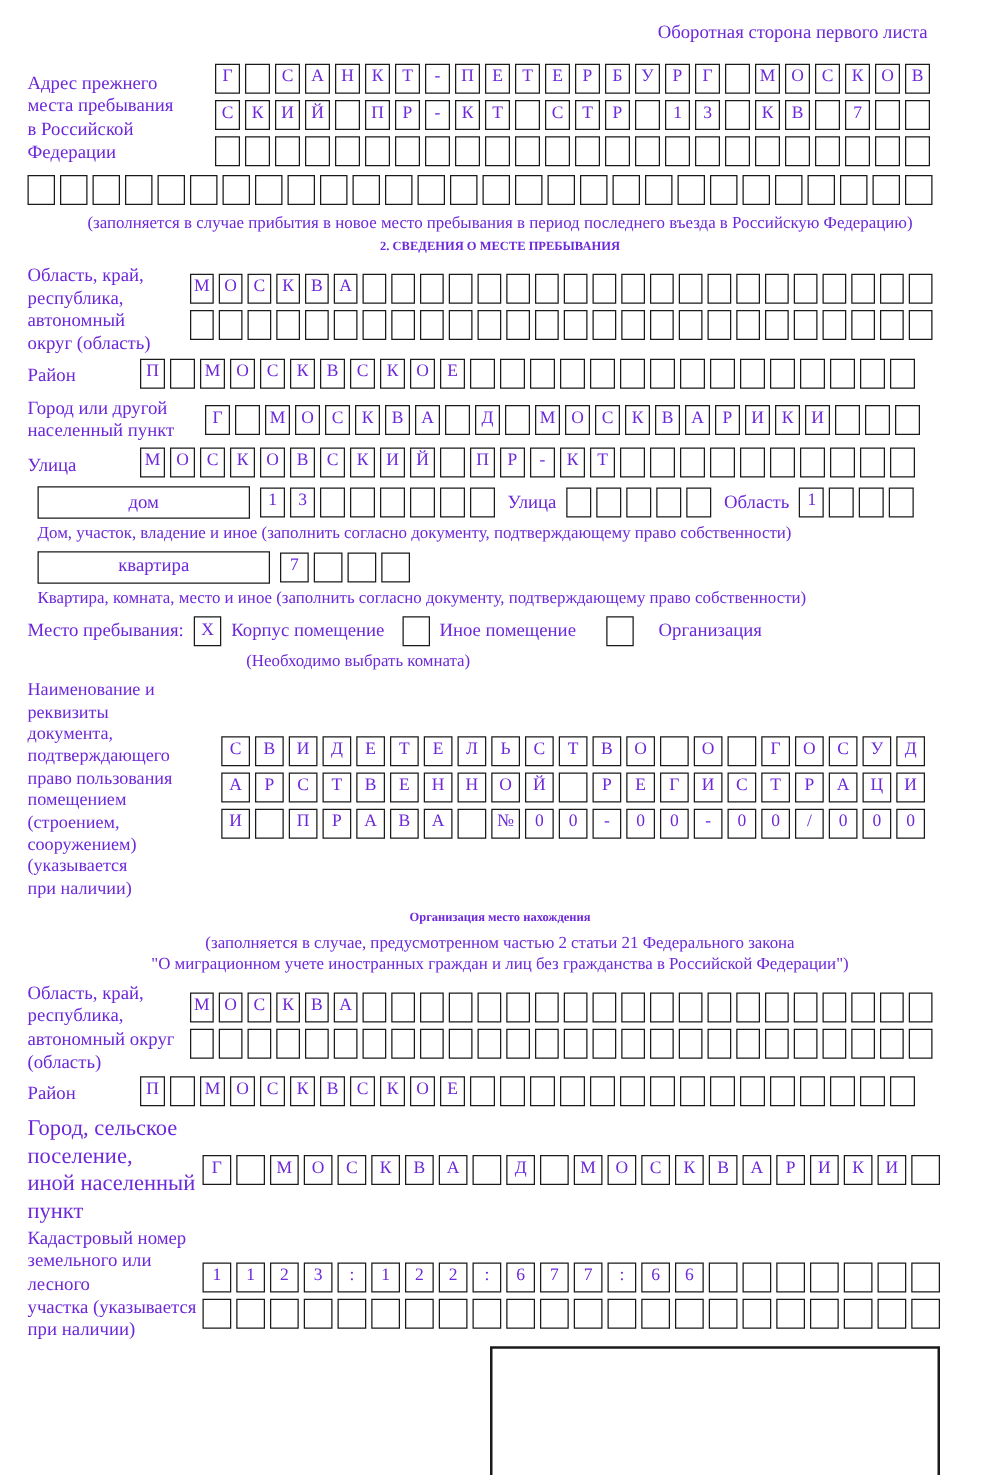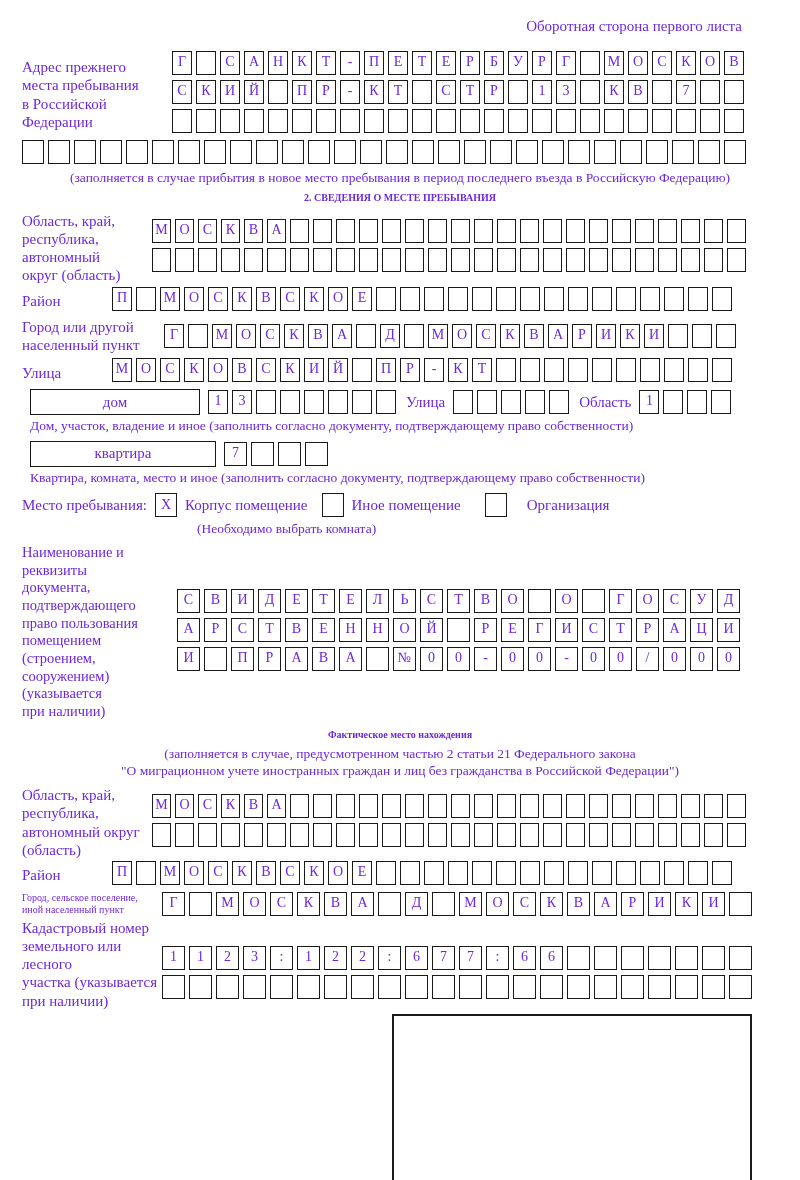--- a/index.html
+++ b/index.html
@@ -454,21 +454,21 @@
           <span class="cell">0</span>
           <span class="cell">0</span>
           <span class="cell">/</span>
           <span class="cell">0</span>
           <span class="cell">0</span>
           <span class="cell">0</span>
         </div>
     </div>
   </div>
 
-  <div class="section-title" style="margin:6px 0 5px 0">Фактическое место нахождения</div>
+  <div class="section-title" style="margin:6px 0 5px 0">Организация место нахождения</div>
   <div class="note center">(заполняется в случае, предусмотренном частью 2 статьи 21 Федерального закона</div>
   <div class="note center mb6">"О миграционном учете иностранных граждан и лиц без гражданства в Российской Федерации")</div>
 
   <div class="flexrow mb2">
     <div class="label w130">Область, край,
 республика,
 автономный округ
 (область)</div>
     <div class="rows">
       <div class="cells cw19">
@@ -556,21 +556,21 @@
         <span class="cell"></span>
         <span class="cell"></span>
         <span class="cell"></span>
         <span class="cell"></span>
         <span class="cell"></span>
         <span class="cell"></span>
       </div>
   </div>
 
   <div class="flexrow vcenter mb2">
-    <div class="label w140" style="font-size:10px">Город, сельское поселение,
+    <div class="label w140" style="font-size:18px">Город, сельское поселение,
 иной населенный пункт</div>
     <div class="cells cw23" style="margin-bottom:0">
         <span class="cell">Г</span>
         <span class="cell"></span>
         <span class="cell">М</span>
         <span class="cell">О</span>
         <span class="cell">С</span>
         <span class="cell">К</span>
         <span class="cell">В</span>
         <span class="cell">А</span>

